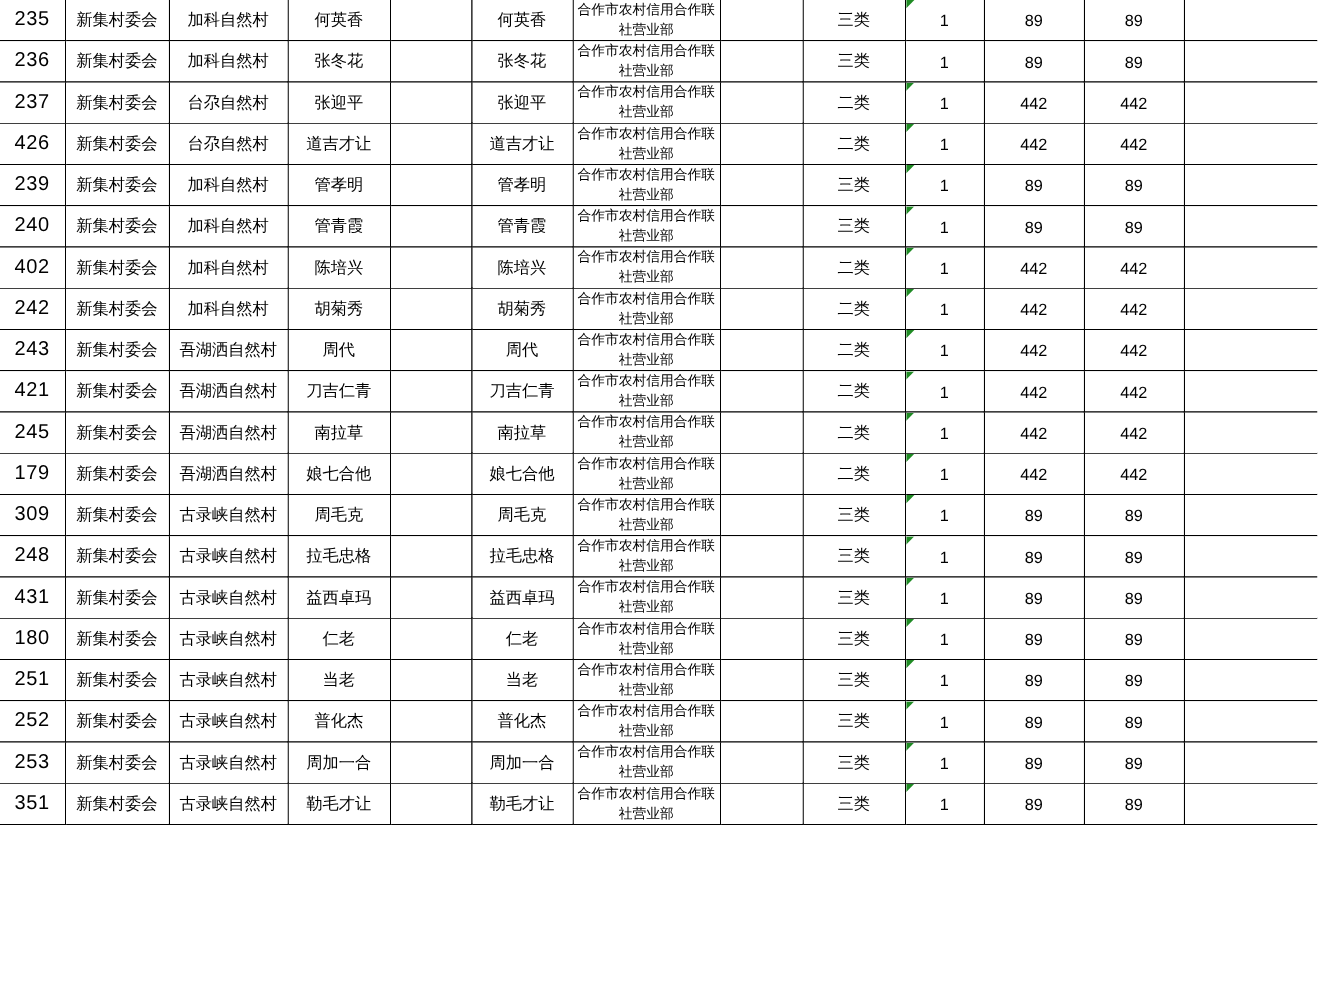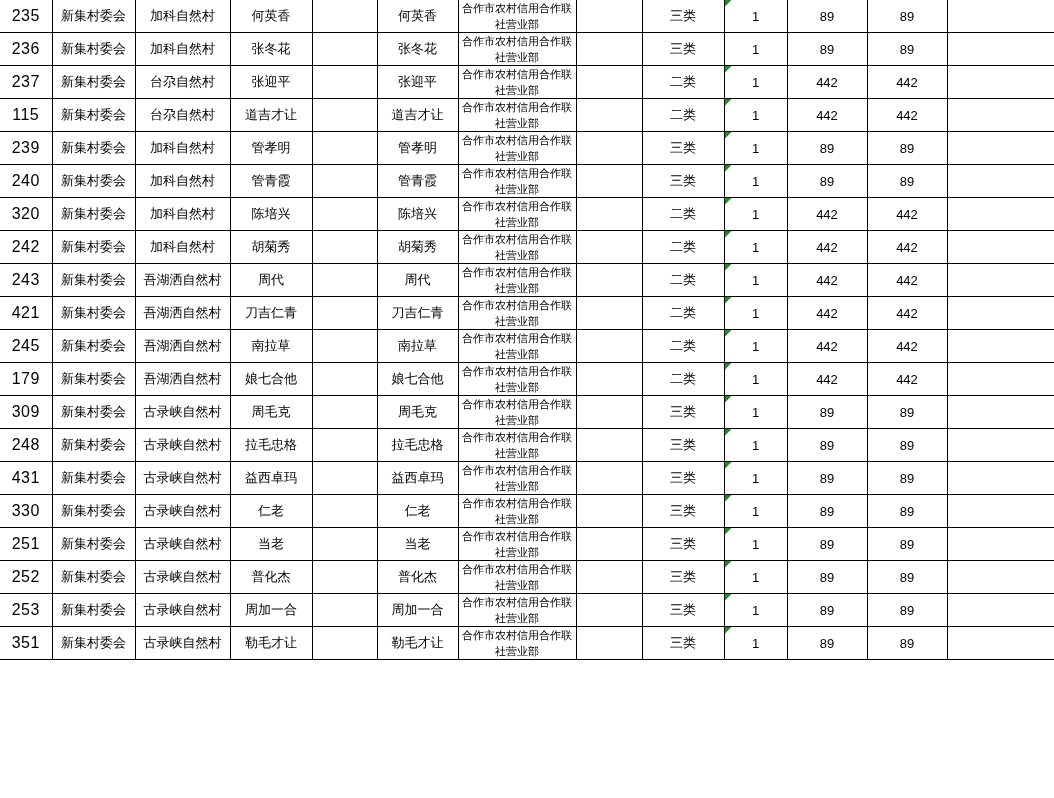--- a/index.html
+++ b/index.html
@@ -112,21 +112,21 @@
         <td class="c-cjk"><span class="cell-text">张迎平</span></td>
         <td class="c-bank"><span class="cell-text">合作市农村信用合作联社营业部</span></td>
         <td class="c-blank"><span class="cell-text"></span></td>
         <td class="c-cjk"><span class="cell-text">二类</span></td>
         <td class="c-numv"><span class="flag-triangle"></span><span class="cell-text">1</span></td>
         <td class="c-numv"><span class="cell-text">442</span></td>
         <td class="c-numv"><span class="cell-text">442</span></td>
         <td class="c-blank"><span class="cell-text"></span></td>
       </tr>
       <tr>
-        <td class="c-num"><span class="cell-text">115</span></td>
+        <td class="c-num"><span class="cell-text">426</span></td>
         <td class="c-cjk"><span class="cell-text">新集村委会</span></td>
         <td class="c-cjk"><span class="cell-text">台尕自然村</span></td>
         <td class="c-cjk"><span class="cell-text">道吉才让</span></td>
         <td class="c-blank"><span class="cell-text"></span></td>
         <td class="c-cjk"><span class="cell-text">道吉才让</span></td>
         <td class="c-bank"><span class="cell-text">合作市农村信用合作联社营业部</span></td>
         <td class="c-blank"><span class="cell-text"></span></td>
         <td class="c-cjk"><span class="cell-text">二类</span></td>
         <td class="c-numv"><span class="flag-triangle"></span><span class="cell-text">1</span></td>
         <td class="c-numv"><span class="cell-text">442</span></td>
@@ -157,21 +157,21 @@
         <td class="c-cjk"><span class="cell-text">管青霞</span></td>
         <td class="c-bank"><span class="cell-text">合作市农村信用合作联社营业部</span></td>
         <td class="c-blank"><span class="cell-text"></span></td>
         <td class="c-cjk"><span class="cell-text">三类</span></td>
         <td class="c-numv"><span class="flag-triangle"></span><span class="cell-text">1</span></td>
         <td class="c-numv"><span class="cell-text">89</span></td>
         <td class="c-numv"><span class="cell-text">89</span></td>
         <td class="c-blank"><span class="cell-text"></span></td>
       </tr>
       <tr>
-        <td class="c-num"><span class="cell-text">320</span></td>
+        <td class="c-num"><span class="cell-text">402</span></td>
         <td class="c-cjk"><span class="cell-text">新集村委会</span></td>
         <td class="c-cjk"><span class="cell-text">加科自然村</span></td>
         <td class="c-cjk"><span class="cell-text">陈培兴</span></td>
         <td class="c-blank"><span class="cell-text"></span></td>
         <td class="c-cjk"><span class="cell-text">陈培兴</span></td>
         <td class="c-bank"><span class="cell-text">合作市农村信用合作联社营业部</span></td>
         <td class="c-blank"><span class="cell-text"></span></td>
         <td class="c-cjk"><span class="cell-text">二类</span></td>
         <td class="c-numv"><span class="flag-triangle"></span><span class="cell-text">1</span></td>
         <td class="c-numv"><span class="cell-text">442</span></td>
@@ -292,21 +292,21 @@
         <td class="c-cjk"><span class="cell-text">益西卓玛</span></td>
         <td class="c-bank"><span class="cell-text">合作市农村信用合作联社营业部</span></td>
         <td class="c-blank"><span class="cell-text"></span></td>
         <td class="c-cjk"><span class="cell-text">三类</span></td>
         <td class="c-numv"><span class="flag-triangle"></span><span class="cell-text">1</span></td>
         <td class="c-numv"><span class="cell-text">89</span></td>
         <td class="c-numv"><span class="cell-text">89</span></td>
         <td class="c-blank"><span class="cell-text"></span></td>
       </tr>
       <tr>
-        <td class="c-num"><span class="cell-text">330</span></td>
+        <td class="c-num"><span class="cell-text">180</span></td>
         <td class="c-cjk"><span class="cell-text">新集村委会</span></td>
         <td class="c-cjk"><span class="cell-text">古录峡自然村</span></td>
         <td class="c-cjk"><span class="cell-text">仁老</span></td>
         <td class="c-blank"><span class="cell-text"></span></td>
         <td class="c-cjk"><span class="cell-text">仁老</span></td>
         <td class="c-bank"><span class="cell-text">合作市农村信用合作联社营业部</span></td>
         <td class="c-blank"><span class="cell-text"></span></td>
         <td class="c-cjk"><span class="cell-text">三类</span></td>
         <td class="c-numv"><span class="flag-triangle"></span><span class="cell-text">1</span></td>
         <td class="c-numv"><span class="cell-text">89</span></td>

